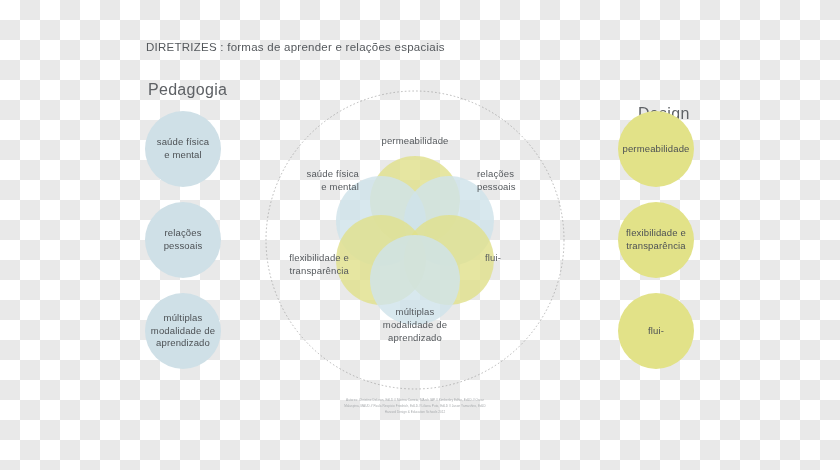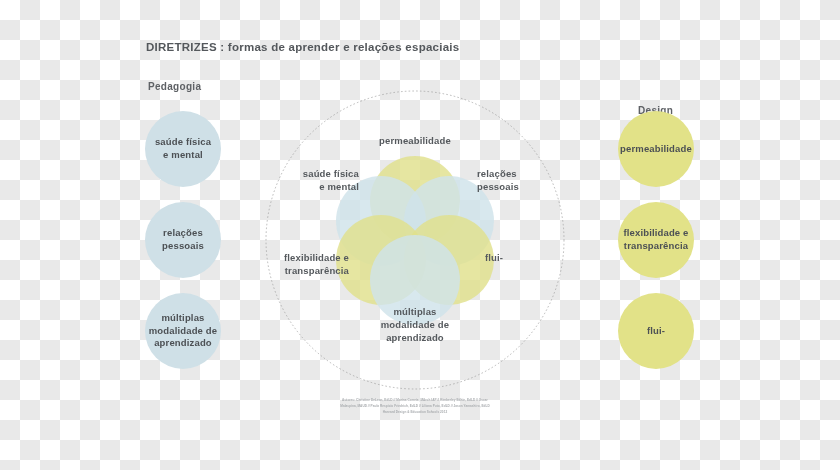--- a/index.html
+++ b/index.html
@@ -24,42 +24,42 @@
     background-image:
       linear-gradient(45deg, #e9e9e9 25%, transparent 25%, transparent 75%, #e9e9e9 75%),
       linear-gradient(45deg, #e9e9e9 25%, transparent 25%, transparent 75%, #e9e9e9 75%);
     background-size: 40px 40px;
     background-position: 0 0, 20px 20px;
   }
 
   #canvas {
     position: absolute;
     left: 0; top: 0;
-    width: 840px; height: 346px; font-weight: bold;
+    width: 840px; height: 346px;
   }
 
   .ttl {
     position: absolute;
     color: #5b5f63;
     font-size: 11.5px;
     letter-spacing: 0.25px;
     white-space: nowrap;
   }
 
   #title {
     left: 146px;
     top: 41px;
     font-size: 11.5px;
     color: #54585c;
   }
 
   .col-head {
     position: absolute;
     color: #5e6165;
-    font-size: 10px;
+    font-size: 16px;
     letter-spacing: 0.3px;
   }
   #head-pedagogia { left: 148px; top: 81px; }
   #head-design    { left: 638px; top: 81px; margin-top: 24px; }
 
   
   .bubble {
     position: absolute;
     border-radius: 50%;
     display: flex;

